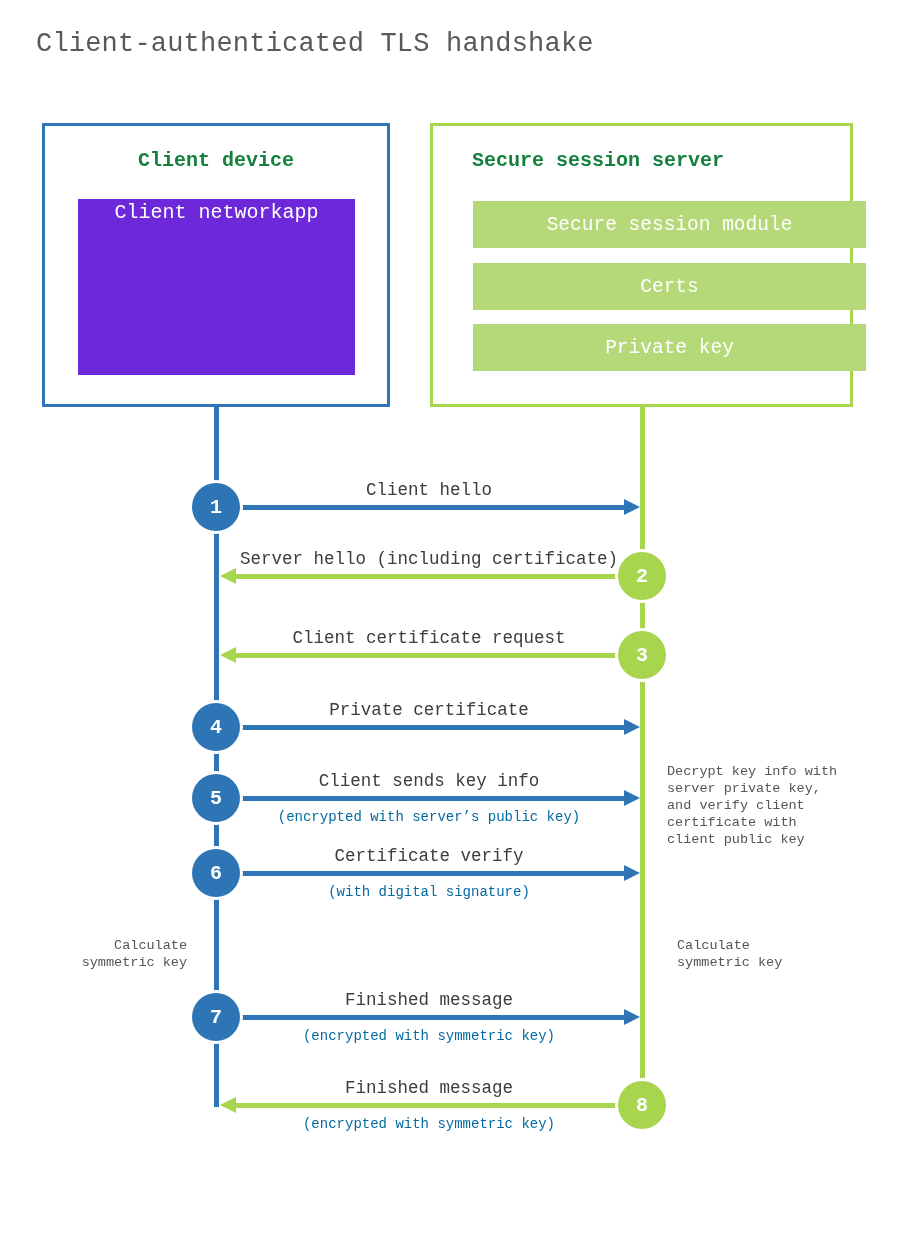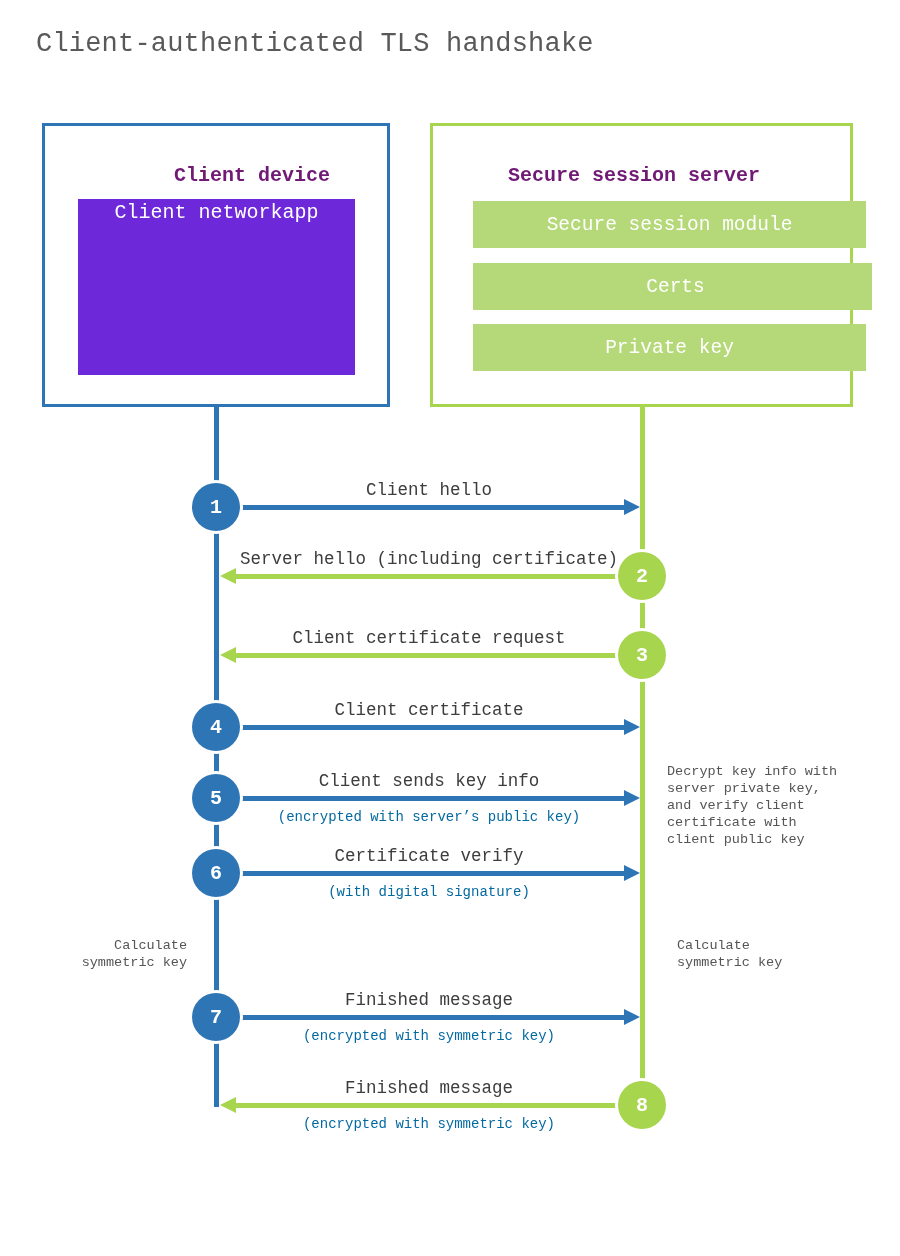--- a/index.html
+++ b/index.html
@@ -7,29 +7,29 @@
     position:relative;width:900px;height:1256px;background:#ffffff;overflow:hidden;
     font-family:"Liberation Sans","DejaVu Sans",sans-serif;
   }
   .abs{position:absolute;font-family:Liberation Mono, monospace;}
   
   #title{left:36px;top:29px;font-size:27px;color:#595959;letter-spacing:.2px;}
   
   .actor-box{box-sizing:border-box;top:123px;height:284px;background:#fff;}
   #client-box{left:42px;width:348px;border:3px solid #2e75b6;}
   #server-box{left:430px;width:423px;border:3px solid #a7d54e;}
-  .box-heading{top:164px;font-size:20px;font-weight:bold;color:#701a75;text-align:center;padding-left:36px;}
+  .box-heading{top:149px;font-size:20px;font-weight:bold;color:#15803d;text-align:center;}
   #client-heading{left:42px;width:348px;}
   #server-heading{left:430px;width:336px;}
   #app-box{left:78px;top:199px;width:277px;height:176px;background:#6d28d9;color:#fff;
     font-size:20px;line-height:28px;display:flex;align-items:flex-start;justify-content:center;text-align:center;}
   .server-bar{left:473px;width:393px;height:47px;background:#b5d878;color:#fff;font-size:19.5px;
     display:flex;align-items:center;justify-content:center;text-align:center;}
   #server-bar-0{top:201px;}
-  #server-bar-1{top:263px;padding-left:6px;}
+  #server-bar-1{top:263px;}
   #server-bar-2{top:324px;}
   
   .vline{top:405px;width:5px;height:702px;}
   .vline.blue{left:214px;background:#2e75b6;}
   .vline.green{left:640px;background:#a7d54e;}
   
   .msg-line{height:5px;top:calc(var(--y) - 2px);}
   .msg-line.blue{background:#2e75b6;left:216px;width:408px;}
   .msg-line.green{background:#a7d54e;left:236px;width:406px;}
   .arrow-head{width:0;height:0;top:calc(var(--y) - 8px);}
@@ -89,21 +89,21 @@
   </div>
 
   <div style="--y:655px">
     <div class="abs msg-label">Client certificate request</div>
     <div class="abs msg-line green"></div>
     <div class="abs arrow-head left"></div>
     <div class="abs step-circle green">3</div>
   </div>
 
   <div style="--y:727px">
-    <div class="abs msg-label">Client certificate</div>
+    <div class="abs msg-label">Private certificate</div>
     <div class="abs msg-line blue"></div>
     <div class="abs arrow-head right"></div>
     <div class="abs step-circle blue">4</div>
   </div>
 
   <div style="--y:798px">
     <div class="abs msg-label">Client sends key info</div>
     <div class="abs msg-sublabel">(encrypted with server’s public key)</div>
     <div class="abs msg-line blue"></div>
     <div class="abs arrow-head right"></div>

